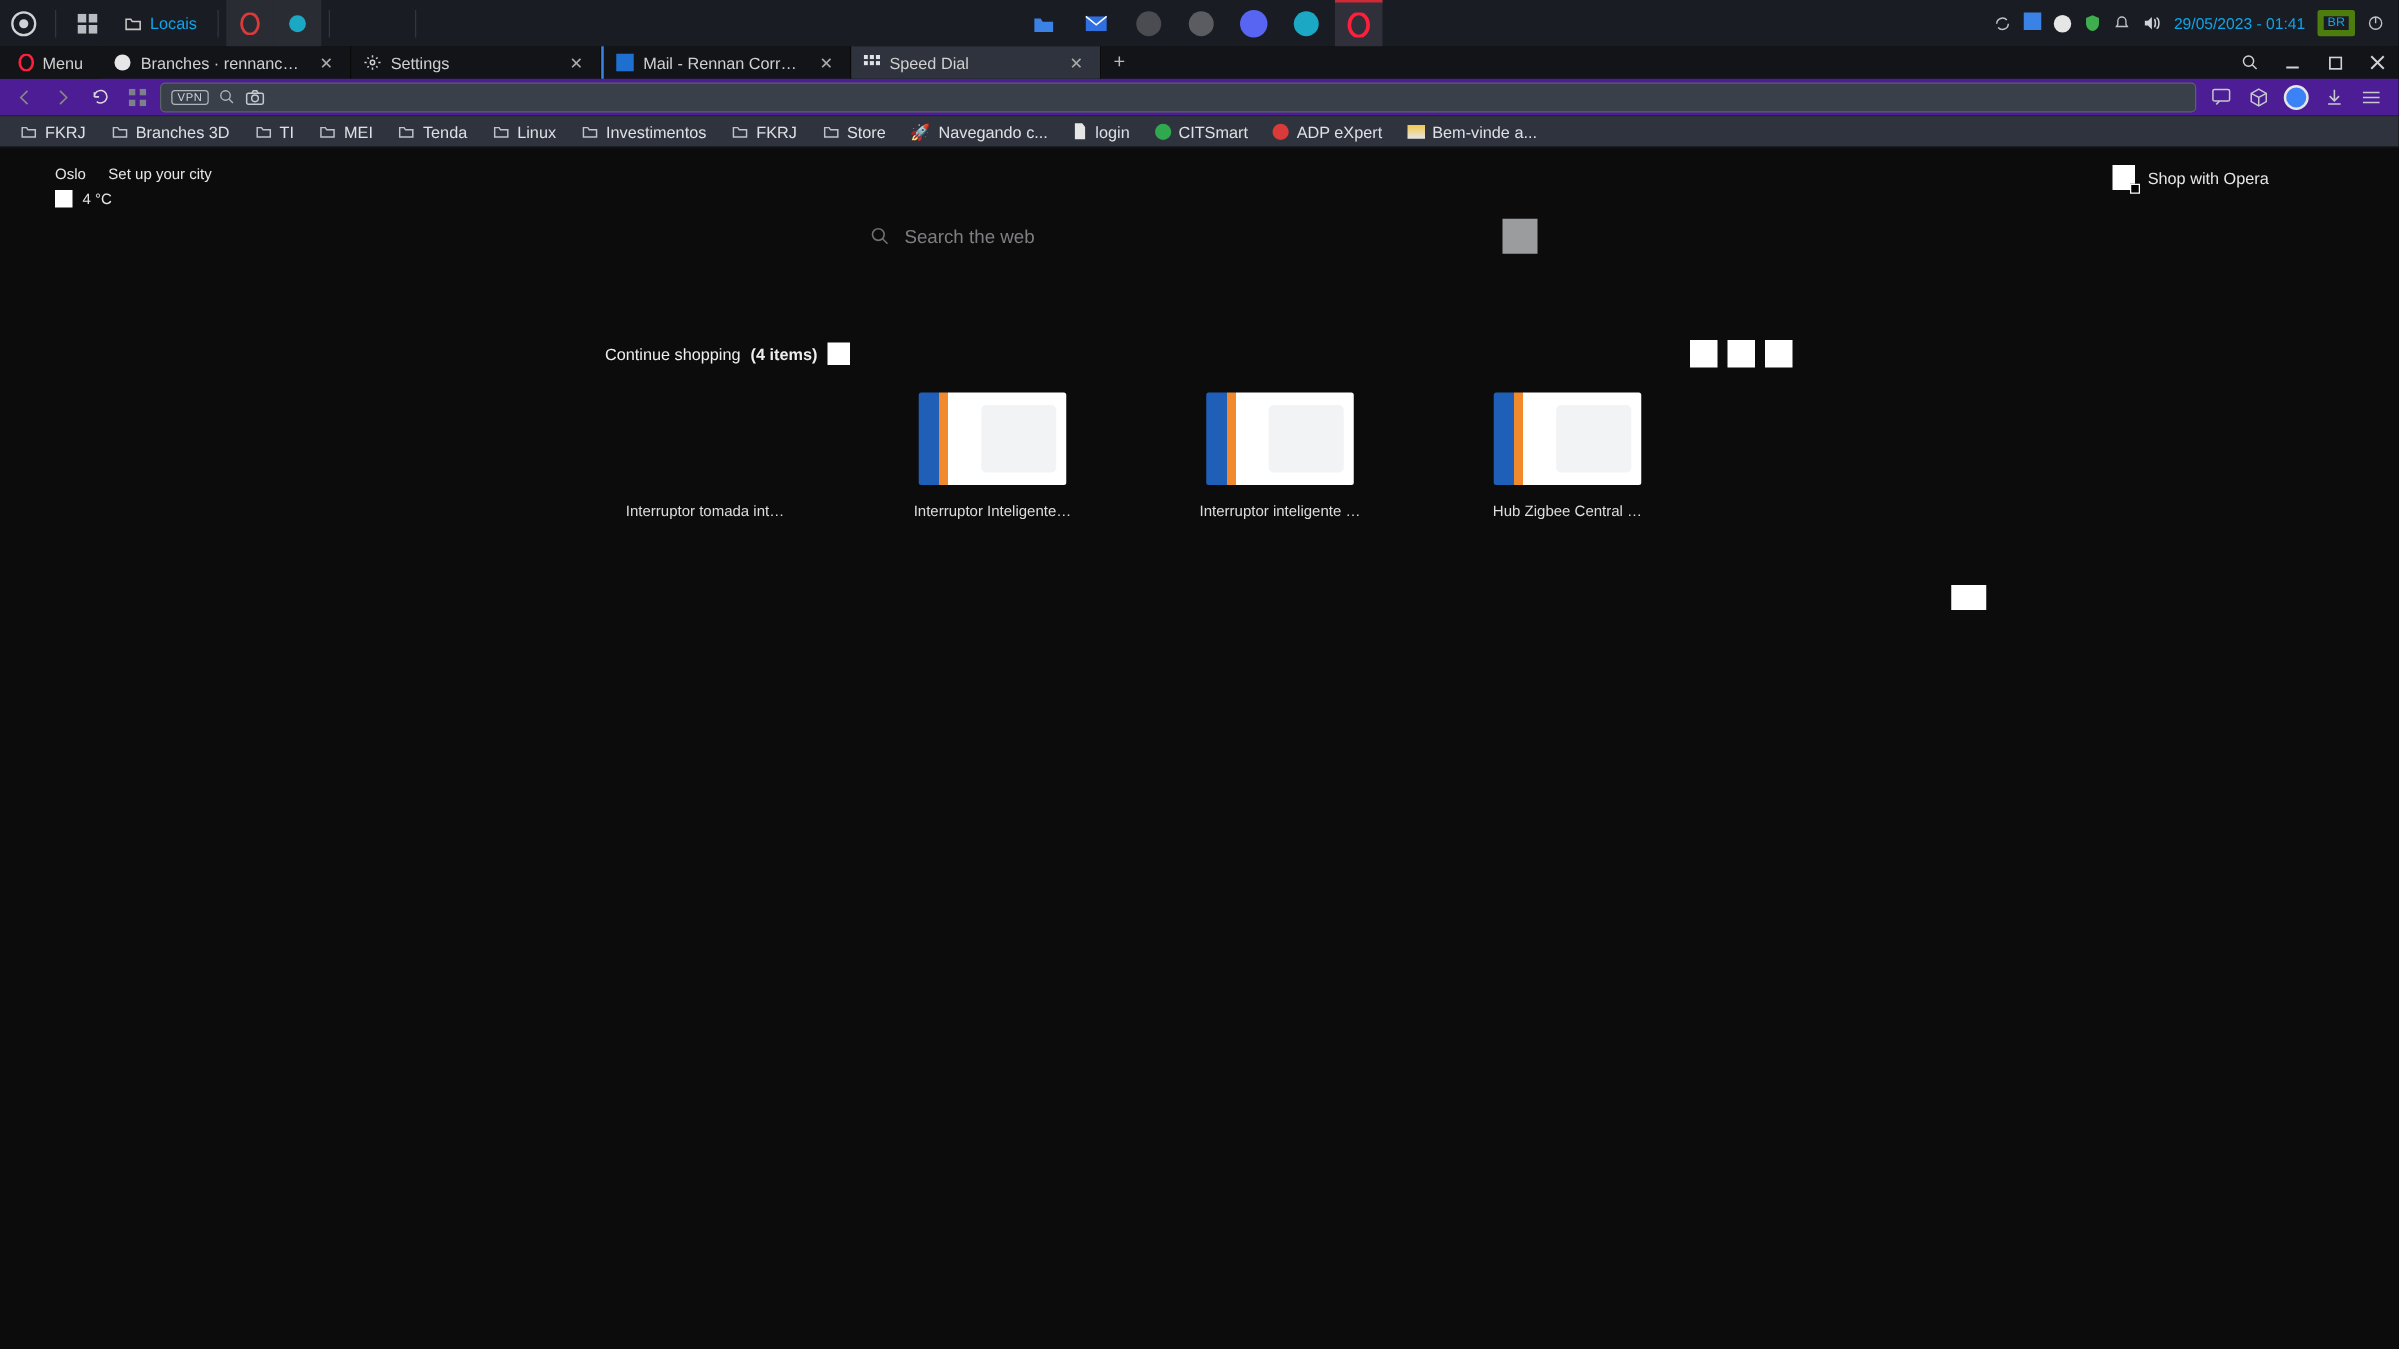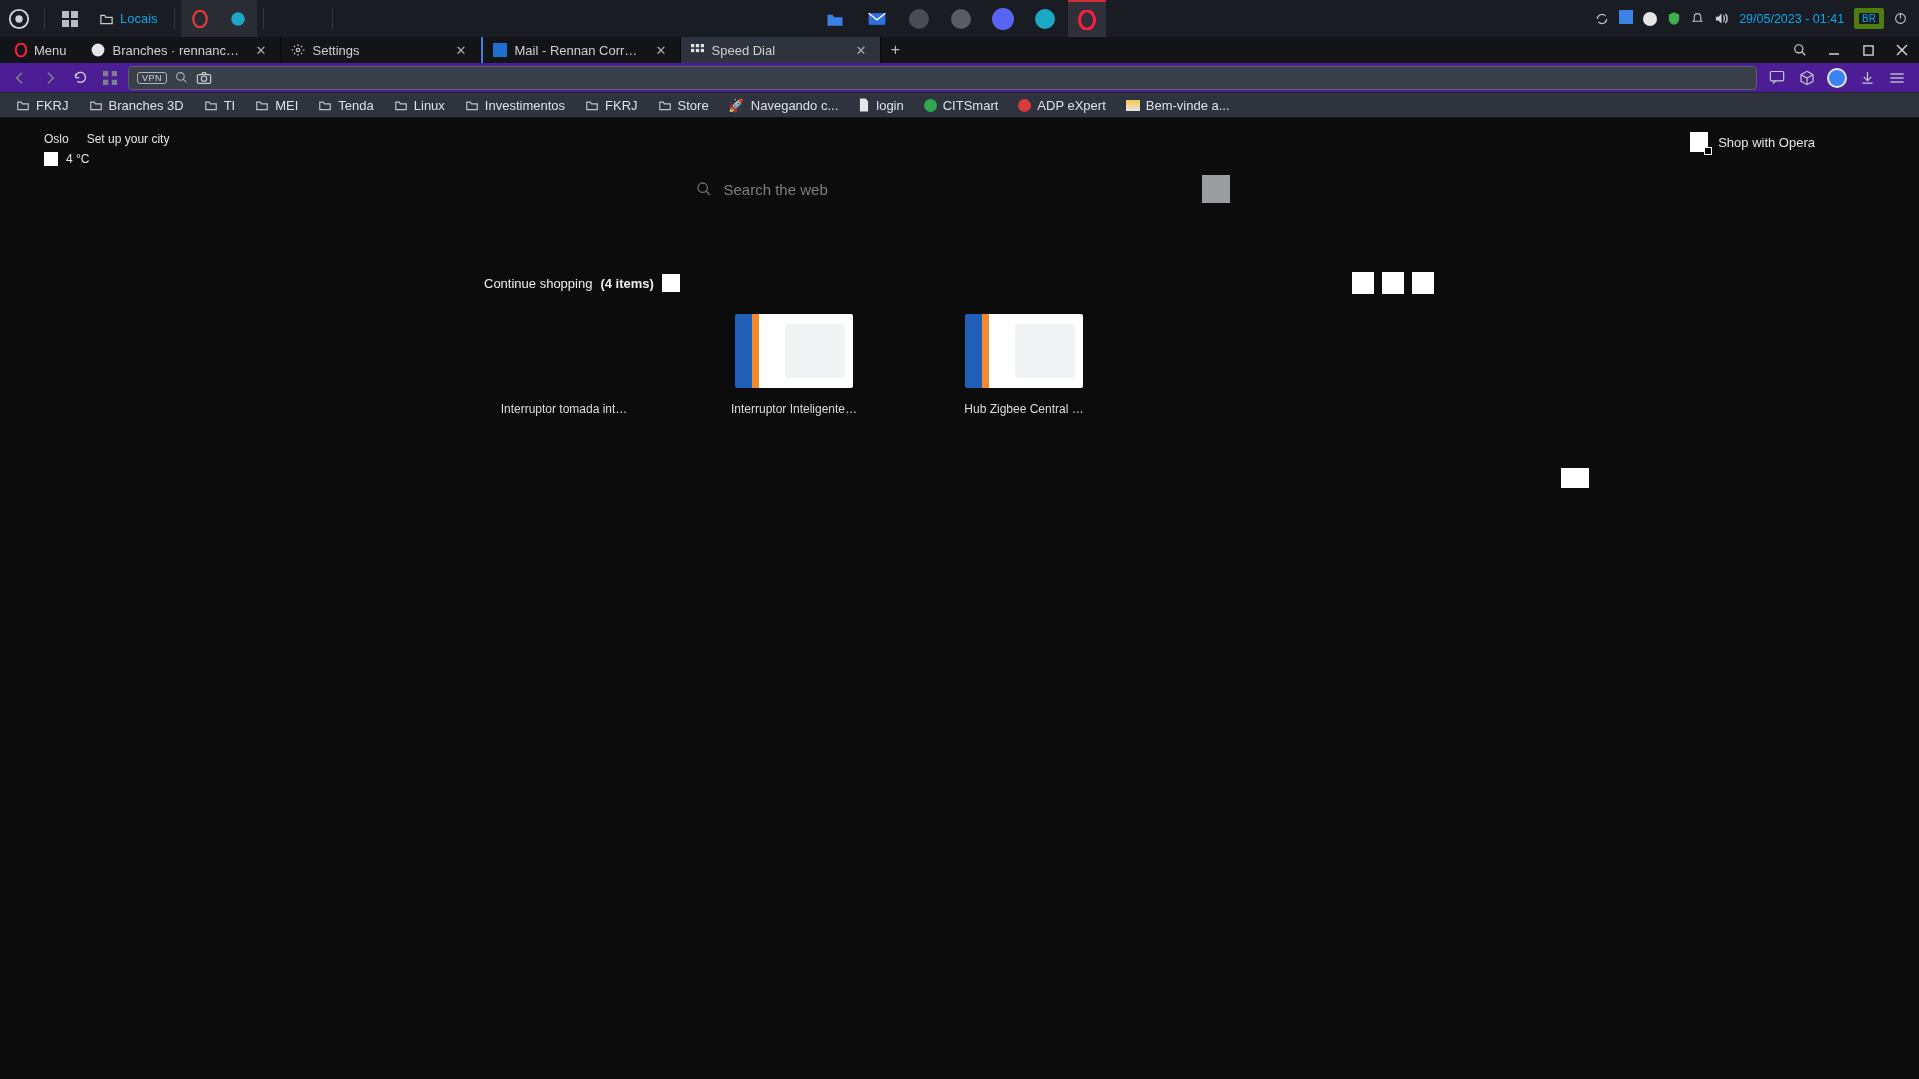--- a/index.html
+++ b/index.html
@@ -455,19 +455,23 @@
       <div class="tile noimg">
         <div class="thumb"></div>
         <div class="cap">Interruptor tomada int…</div>
       </div>
       <div class="tile">
         <div class="thumb"></div>
         <div class="cap">Interruptor Inteligente…</div>
       </div>
       <div class="tile">
         <div class="thumb"></div>
+        <div class="cap">Interruptor inteligente …</div>
+      </div>
+      <div class="tile">
+        <div class="thumb"></div>
         <div class="cap">Hub Zigbee Central …</div>
       </div>
     </div>
   </div>
 
   <div class="dial-ctrl"></div>
 </div>
 
 </body></html>

